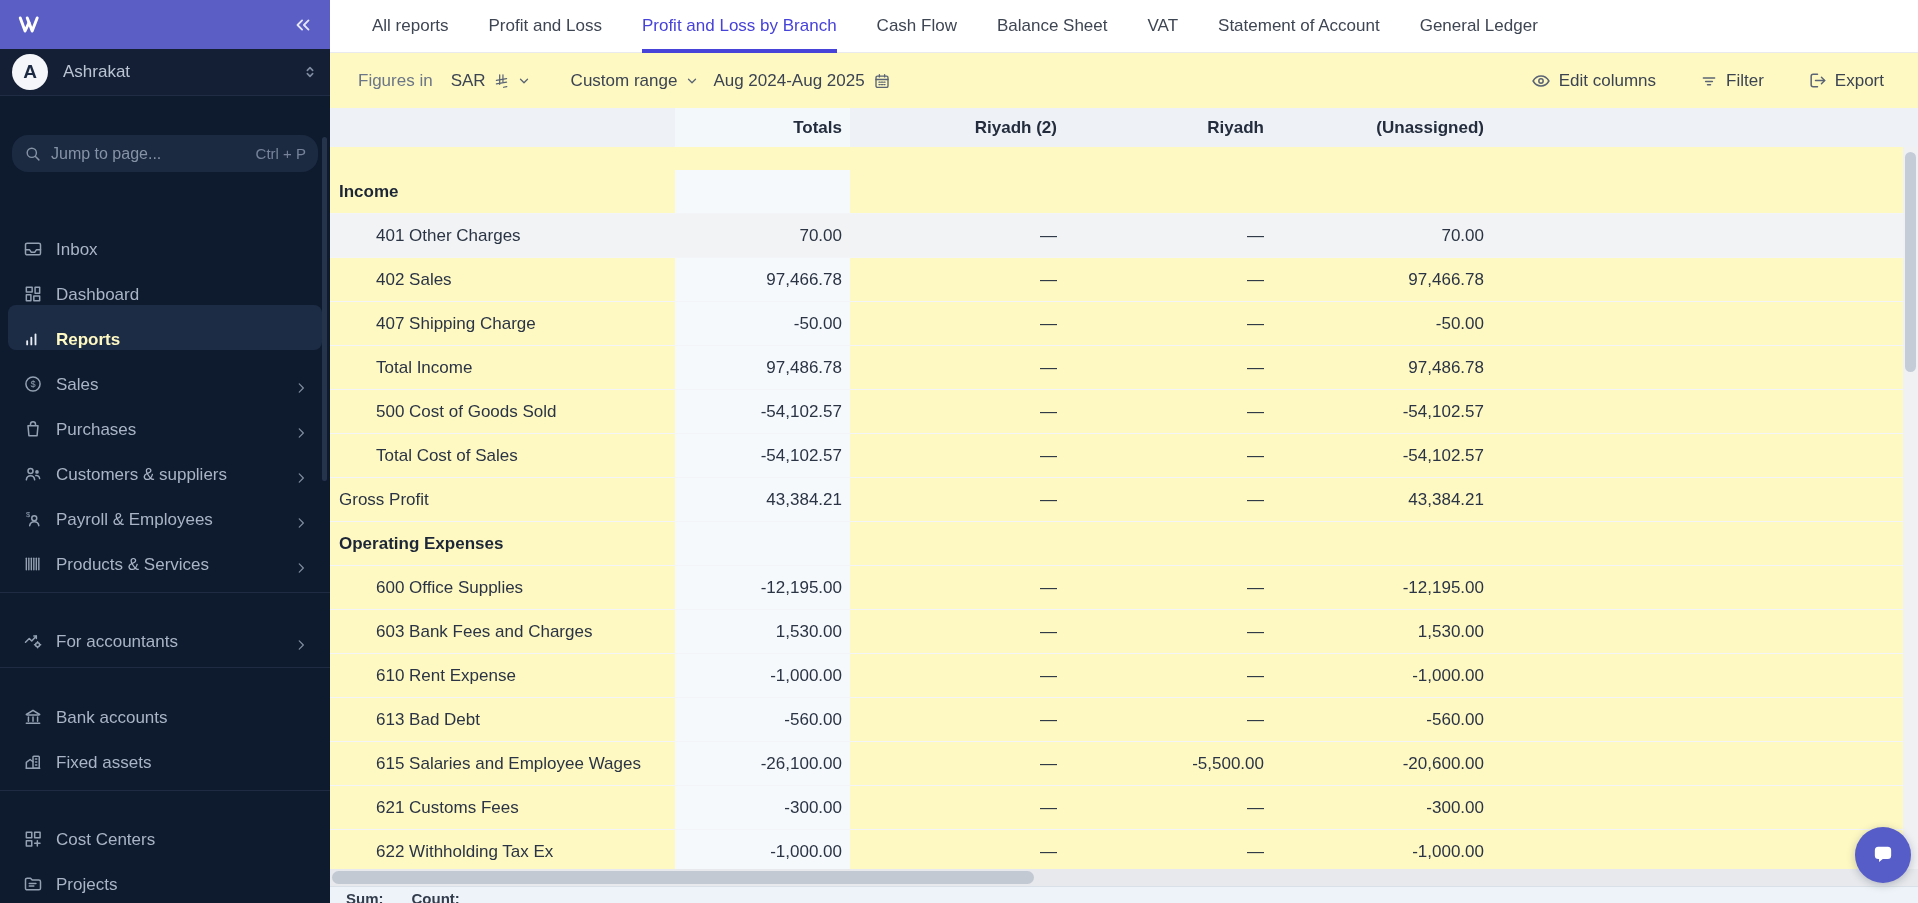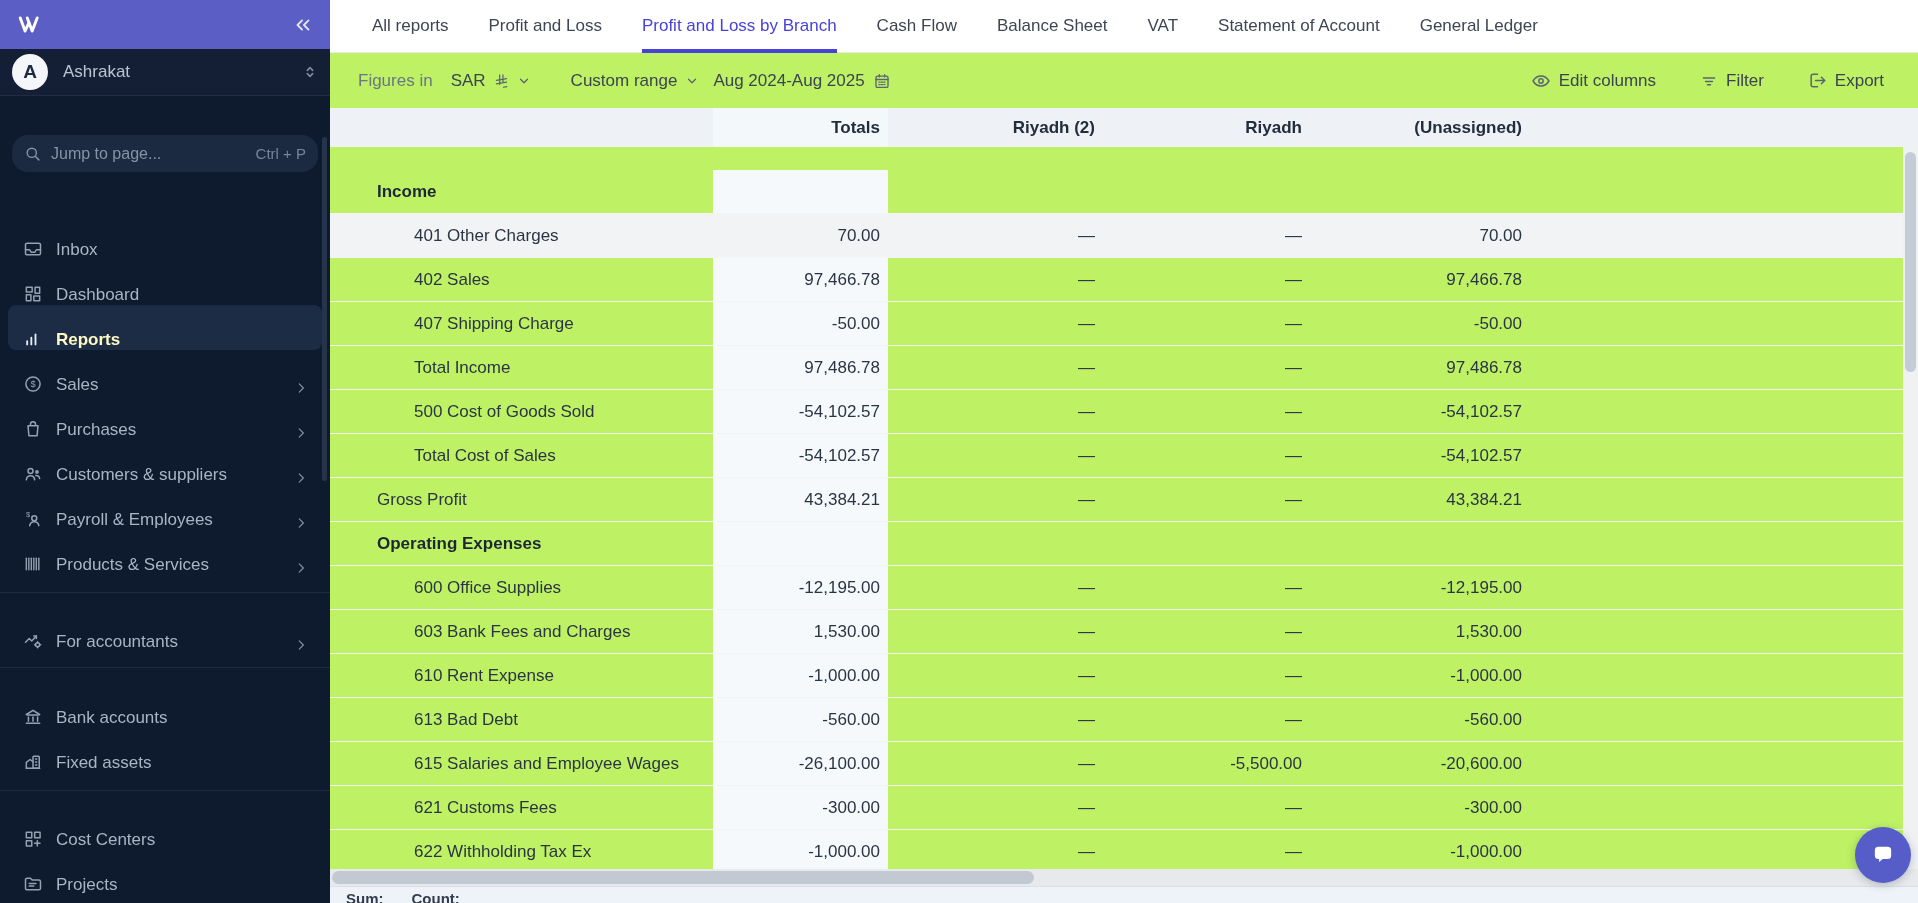--- a/index.html
+++ b/index.html
@@ -25,38 +25,38 @@
   .nav-item .chev { margin-left:auto; color:#7f8ca0; display:flex; align-items:center; }
   .nav-item.active { background:#1d2c45; color:#fef9c3; font-weight:700; }
   .nav-item.active .nicon { color:#e8edf4; }
   .sdiv { height:1px; background:#1e2b42; }
   .sdiv.m1 { margin:17px 0 14px 0; }
   .sdiv.m2 { margin:15px 0 15px 0; }
   .sdiv.m3 { margin:17px 0 14px 0; }
   .side-scroll { position:absolute; right:3px; top:137px; width:5px; height:344px; background:#35465f; border-radius:3px; opacity:.6; }
 
   
-  .main { position:absolute; left:330px; top:0; width:1588px; height:903px; background:#bef264;border-radius:31px; }
+  .main { position:absolute; left:330px; top:0; width:1588px; height:903px; background:#fef9c3;border-radius:31px; }
 
   .tabbar { position:absolute; left:0; top:0; right:0; height:53px; background:#fff; border-bottom:1px solid #e8eaee; display:flex; align-items:center; gap:40px; padding:0 0 0 42px; }
   .tab { font-size:17px; color:#3f4653; cursor:pointer; position:relative; height:53px; display:flex; align-items:center; white-space:nowrap; }
   .tab.active { color:#4742d8; }
   .tab.active::after { content:""; position:absolute; left:0; right:0; bottom:0; height:4px; background:#4742d8; }
 
   .toolbar { position:absolute; left:0; top:53px; right:0; height:55px; display:flex; align-items:center; padding:0 34px 0 28px;gap:44px; }
   .tleft { display:flex; align-items:center; }
   .tright { margin-left:auto; display:flex; align-items:center; gap:44px; }
   .tlabel { color:#6b7686; font-size:17px; }
   .tval { color:#3c4452; font-size:17px; }
   .ctrl { display:flex; align-items:center; gap:8px; cursor:pointer; }
   .ticon { color:#5a6474; display:flex; align-items:center; }
   .gap18 { width:18px; } .gap40 { width:40px; } .gap14 { width:14px; }
 
   
-  .grid-cols { display:grid; grid-template-columns:345px 175px 215px 207px 220px 1fr;padding-left:38px; }
+  .grid-cols { display:grid; grid-template-columns:345px 175px 215px 207px 220px 1fr; }
   .thead { position:absolute; left:0; top:108px; right:0; height:39px; background:#eef1f5; align-items:center; font-weight:700; font-size:17px; color:#232d3d; }
   .thead .hcell { text-align:right; padding-right:8px; white-space:nowrap; }
   .thead .totals-col { background:#f3f8fb; height:100%; display:flex; align-items:center; justify-content:flex-end; }
   .tbody { position:absolute; left:0; top:158px; right:0; height:770px; overflow:hidden;margin-top:12px; }
   .trow { height:44px; align-items:center; border-bottom:1px solid #f2f4f7; cursor:pointer; }
   .trow .name { padding-left:46px; font-size:17px; color:#2b3444; white-space:nowrap; overflow:hidden; }
   .trow.section .name { padding-left:9px; font-weight:700; color:#1c2636; }
   .trow.summary .name { padding-left:9px; }
   .trow .num { text-align:right; padding-right:8px; font-size:17px; color:#2b3444; white-space:nowrap; }
   .trow .totals-col { background:#f5f9fc; height:100%; display:flex; align-items:center; justify-content:flex-end; }

